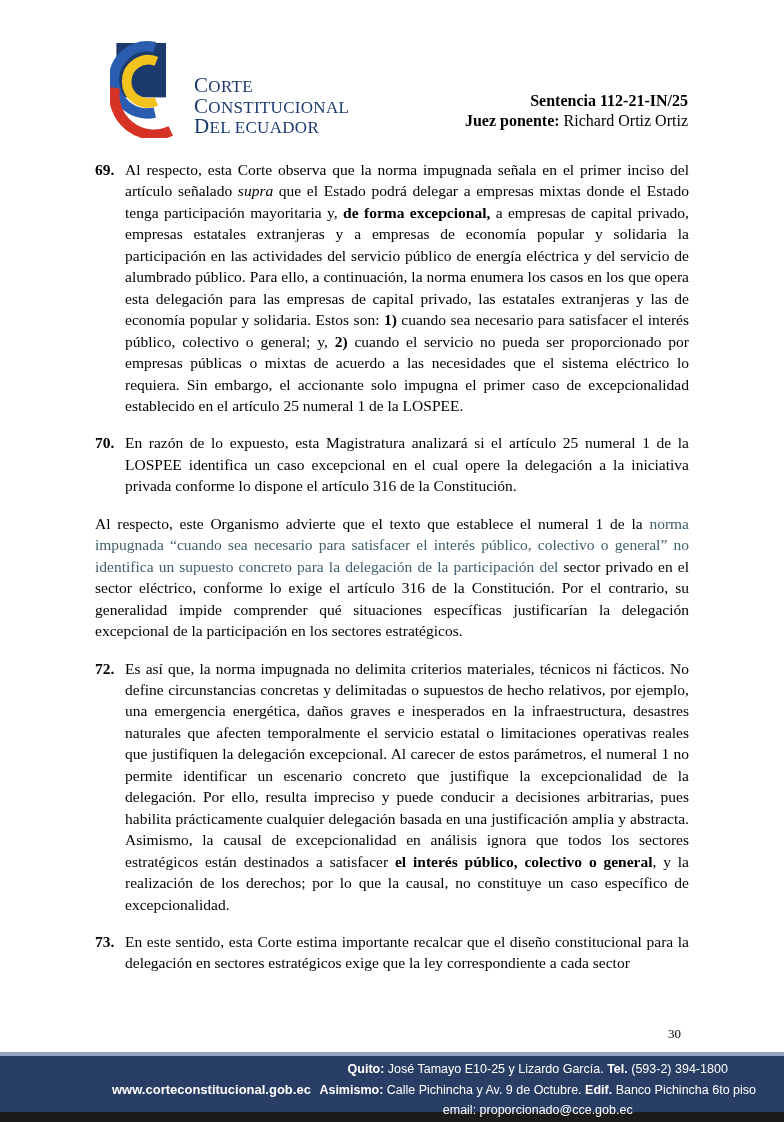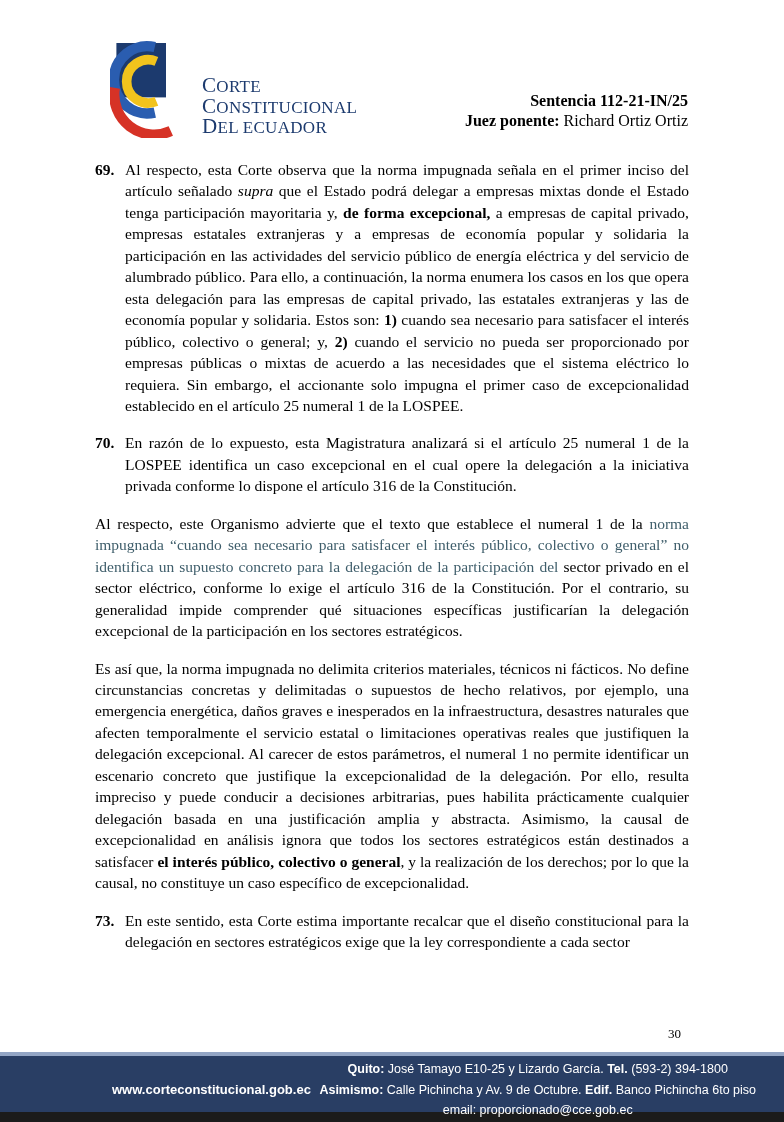--- a/index.html
+++ b/index.html
@@ -7,21 +7,21 @@
     position:relative;
     width:784px;height:1122px;
     background:#ffffff;
     font-family:"Liberation Serif", serif;
     color:#000;
     overflow:hidden;
   }
   
   .logo-wrap{position:absolute;left:110px;top:36px;display:flex;align-items:flex-start;}
   .logo-mark{width:80px;height:102px;flex:none;}
-  .logo-text{margin-left:12px;margin-top:40px;color:#1c3a6e;font-size:17px;line-height:18.5px;font-variant:normal;letter-spacing:.3px;}
+  .logo-text{margin-left:4px;margin-top:40px;color:#1c3a6e;font-size:17px;line-height:18.5px;font-variant:normal;letter-spacing:.3px;}
   .logo-line{display:block;}
   .logo-line::first-letter{font-size:21px;}
   .case-info{position:absolute;top:91px;right:96px;text-align:right;font-size:16px;line-height:19.5px;}
   .case-info .b{font-weight:bold;}
   
   .content{position:absolute;left:95px;top:159px;width:594px;}
   .para{display:flex;margin:0 0 16px 0;font-size:15.5px;line-height:21.45px;}
   .para-num{width:30px;flex:none;font-weight:bold;}
   .para-text{flex:1;text-align:justify;}
   .b{font-weight:bold;}
@@ -71,20 +71,21 @@
     <div class="para">
       <span class="para-num">70.</span>
       <span class="para-text"><span>En razón de lo expuesto, esta Magistratura analizará si el artículo 25 numeral 1 de la LOSPEE identifica un caso excepcional en el cual opere la delegación a la iniciativa privada conforme lo dispone el artículo 316 de la Constitución.</span></span>
     </div>
 
     <div class="para">
       <span class="para-text"><span>Al respecto, este Organismo advierte que el texto que establece el numeral 1 de la </span><span style="color: rgb(63, 94, 107);">norma impugnada “cuando sea necesario para satisfacer el interés público, colectivo o general” no identifica un supuesto concreto para la delegación de la participación del </span><span>sector privado en el sector eléctrico, conforme lo exige el artículo 316 de la Constitución. Por el contrario, su generalidad impide comprender qué situaciones específicas justificarían la delegación excepcional de la participación en los sectores estratégicos.</span></span>
     </div>
 
     <div class="para">
+      <span class="para-num">72.</span>
       <span class="para-text"><span>Es así que, la norma impugnada no delimita criterios materiales, técnicos ni fácticos. No define circunstancias concretas y delimitadas o supuestos de hecho relativos, por ejemplo, una emergencia energética, daños graves e inesperados en la infraestructura, desastres naturales que afecten temporalmente el servicio estatal o limitaciones operativas reales que justifiquen la delegación excepcional. Al carecer de estos parámetros, el numeral 1 no permite identificar un escenario concreto que justifique la excepcionalidad de la delegación. Por ello, resulta impreciso y puede conducir a decisiones arbitrarias, pues habilita prácticamente cualquier delegación basada en una justificación amplia y abstracta. Asimismo, la causal de excepcionalidad en análisis ignora que todos los sectores estratégicos están destinados a satisfacer </span><span class="b">el interés público, colectivo o general</span><span>, y la realización de los derechos; por lo que la causal, no constituye un caso específico de excepcionalidad.</span></span>
     </div>
 
     <div class="para">
       <span class="para-num">73.</span>
       <span class="para-text"><span>En este sentido, esta Corte estima importante recalcar que el diseño constitucional para la delegación en sectores estratégicos exige que la ley correspondiente a cada sector</span></span>
     </div>
 
   </div>
 

